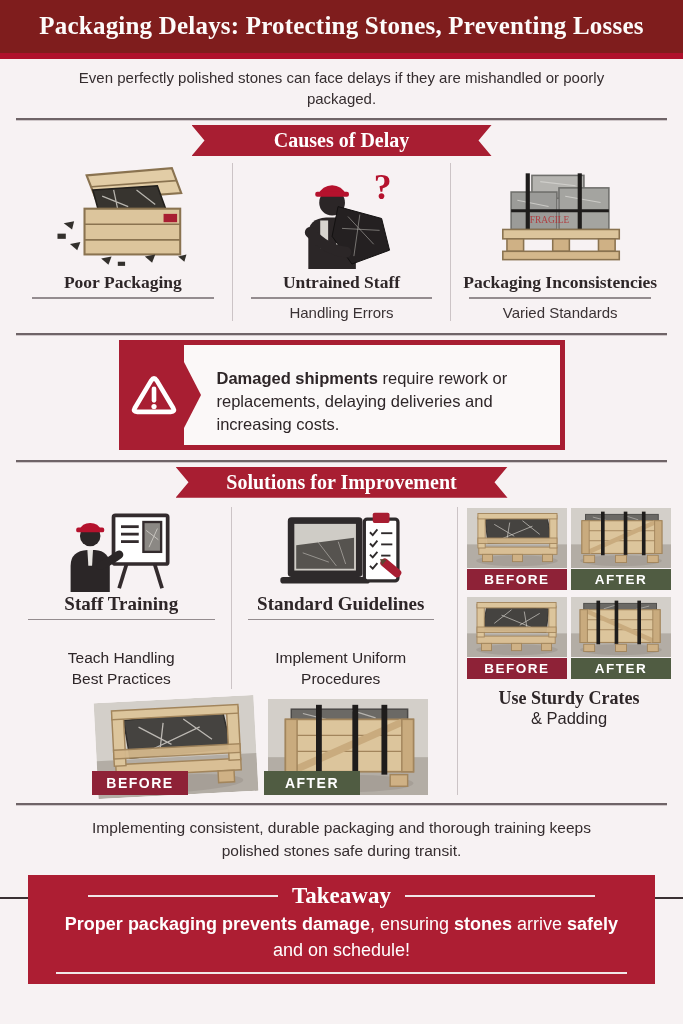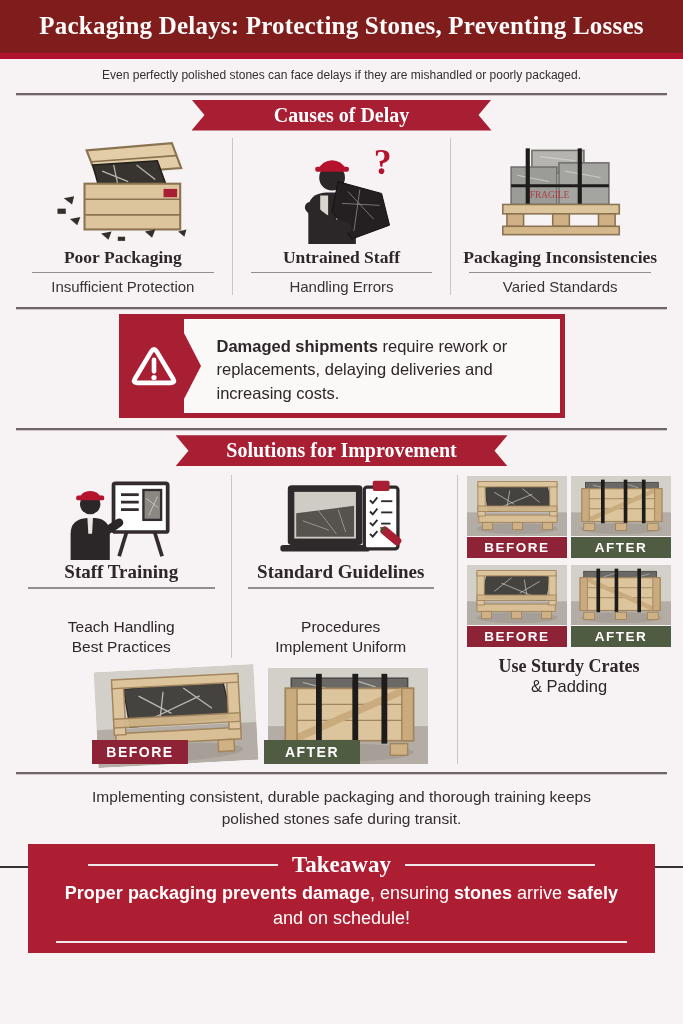--- a/index.html
+++ b/index.html
@@ -10,21 +10,21 @@
     font-family:"Liberation Sans", sans-serif;
   }
   
   .masthead { background:#7f1d1d; text-align:center; padding:12px 6px 13px; }
   .masthead h1 {
     font-family:"Liberation Serif", serif; font-weight:bold; color:#fdfbfa;
     font-size:25px; letter-spacing:.2px; line-height:1.1;
   }
   .stripe { height:6px; background:#b0112c; }
   
-  .intro { font-size:12px; line-height:1.42; text-align:center; padding:8px 78px 5px; color:#352d2f; }
+  .intro { font-size:15px; line-height:1.42; text-align:center; padding:8px 78px 5px; color:#352d2f; }
   
   .divider { margin:4px 16px; height:3px; border-top:2px solid #6f6467; border-bottom:1px solid #cfc7c9; }
   
   .ribbon {
     margin:3px auto 7px; background:#a81e32; color:#fff; text-align:center;
     font-family:"Liberation Serif", serif; font-weight:bold; font-size:20px;
     height:31px; line-height:31px;
     clip-path:polygon(0 0,100% 0,calc(100% - 13px) 50%,100% 100%,0 100%,13px 50%);
   }
   .w-causes{ width:300px; } .w-impact{ width:184px; } .w-solutions{ width:332px; }
@@ -37,21 +37,21 @@
   .rule { height:1.5px; background:#948c8f; margin:4px 12px 5px; }
   .cause-sub { font-size:15px; color:#3a3234; }
   
   .impact-box {
     width:446px; margin:2px auto 10px; border:5px solid #a81e32; background:#fbf8f8;
     display:flex; align-items:stretch; min-height:66px;
   }
   .impact-flag { flex:0 0 60px; background:#a81e32; display:flex; align-items:center; justify-content:center; }
   .impact-chev { align-self:center; width:0; height:0; border-top:33px solid transparent;
     border-bottom:33px solid transparent; border-left:17px solid #a81e32; }
-  .impact-text { align-self:center; padding:16px 10px 8px 16px; font-size:16.5px; line-height:1.42; }
+  .impact-text { align-self:center; padding:22px 10px 8px 16px; font-size:16.5px; line-height:1.42; }
   .b { font-weight:bold; }
   
   .solutions { display:flex; padding:2px 12px 4px; }
   .sol-left { flex:1; }
   .sol-cols { display:flex; }
   .sol-col { flex:1; text-align:center; padding:0 4px; }
   .sol-col + .sol-col { border-left:1.5px solid #ccc4c6; }
   .sol-art { height:86px; display:flex; align-items:center; justify-content:center; }
   .sol-title { font-family:"Liberation Serif", serif; font-weight:bold; font-size:19px; }
   .sol-sub { font-size:15.5px; line-height:1.32;margin-top:28px; }
@@ -153,21 +153,20 @@
             <polygon points="44,90 54,88 51,96"></polygon>
               <polygon points="86,88 96,86 93,94"></polygon>
             <polygon points="118,88 126,86 124,93"></polygon>
               <rect x="2" y="66" width="8" height="5"></rect>
             <rect x="60" y="93" width="7" height="4"></rect>
           </g>
         </svg>
       </div>
       <div class="cause-title">Poor Packaging</div>
       <div class="rule"></div>
-      <div class="cause-sub">Insufficient Protection</div>
     </div>
     <div class="cause">
       <div class="cause-art">
         <svg width="126" height="104" viewBox="0 0 120 105">
           <text x="92" y="34" font-size="36" font-weight="bold" fill="#b5122d" font-family="Liberation Serif, serif">?</text>
           <circle cx="50" cy="38" r="13" fill="#2b2627"></circle>
           <path d="M36 30 A15 15 0 0 1 64 30 Z" fill="#b5122d"></path>
           <rect x="33" y="27" width="34" height="5" rx="2" fill="#b5122d"></rect>
           <path d="M26 105 L26 70 Q26 54 44 53 L58 53 Q74 54 74 70 L74 105 Z" fill="#2b2627"></path>
           <rect x="38" y="56" width="8" height="28" fill="#d8d4cf"></rect>
@@ -272,22 +271,22 @@
               </g>
               <g transform="rotate(40 115 62)">
                 <rect x="106" y="57" width="26" height="9" rx="4" fill="#a81e32"></rect>
                 <polygon points="104,61.5 110,57.5 110,65.5" fill="#5c4632"></polygon>
               </g>
             </svg>
           </div>
           <div class="sol-title">Standard Guidelines</div>
           <div class="rule"></div>
           <div class="sol-sub">
+            <div>Implement Uniform</div>
             <div>Procedures</div>
-            <div>Implement Uniform</div>
           </div>
         </div>
       </div>
       <div class="sol-photos">
         <div class="photo-lg tilt">
           <svg viewBox="0 0 110 66">
               <use href="#sym-crate-open"></use>
             </svg>
           <div class="tag bg-before">BEFORE</div>
         </div>

